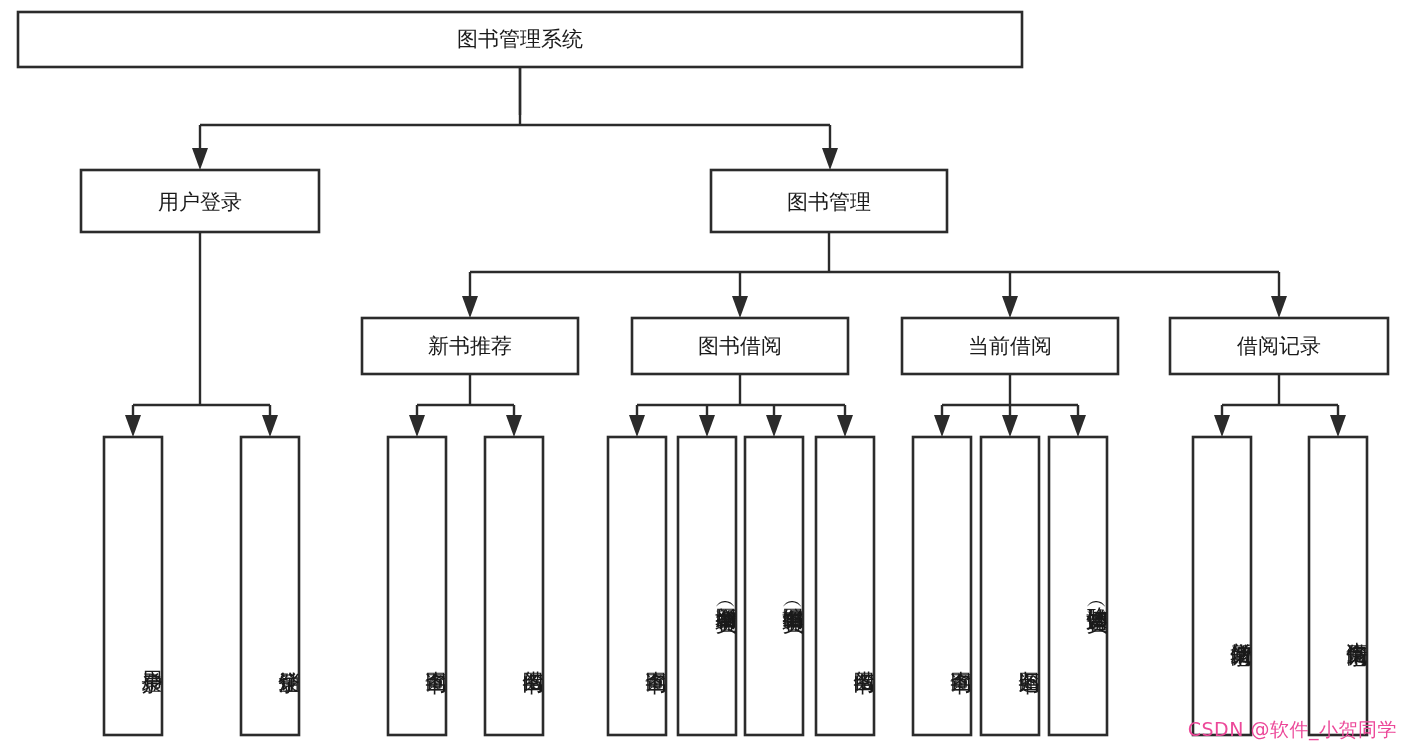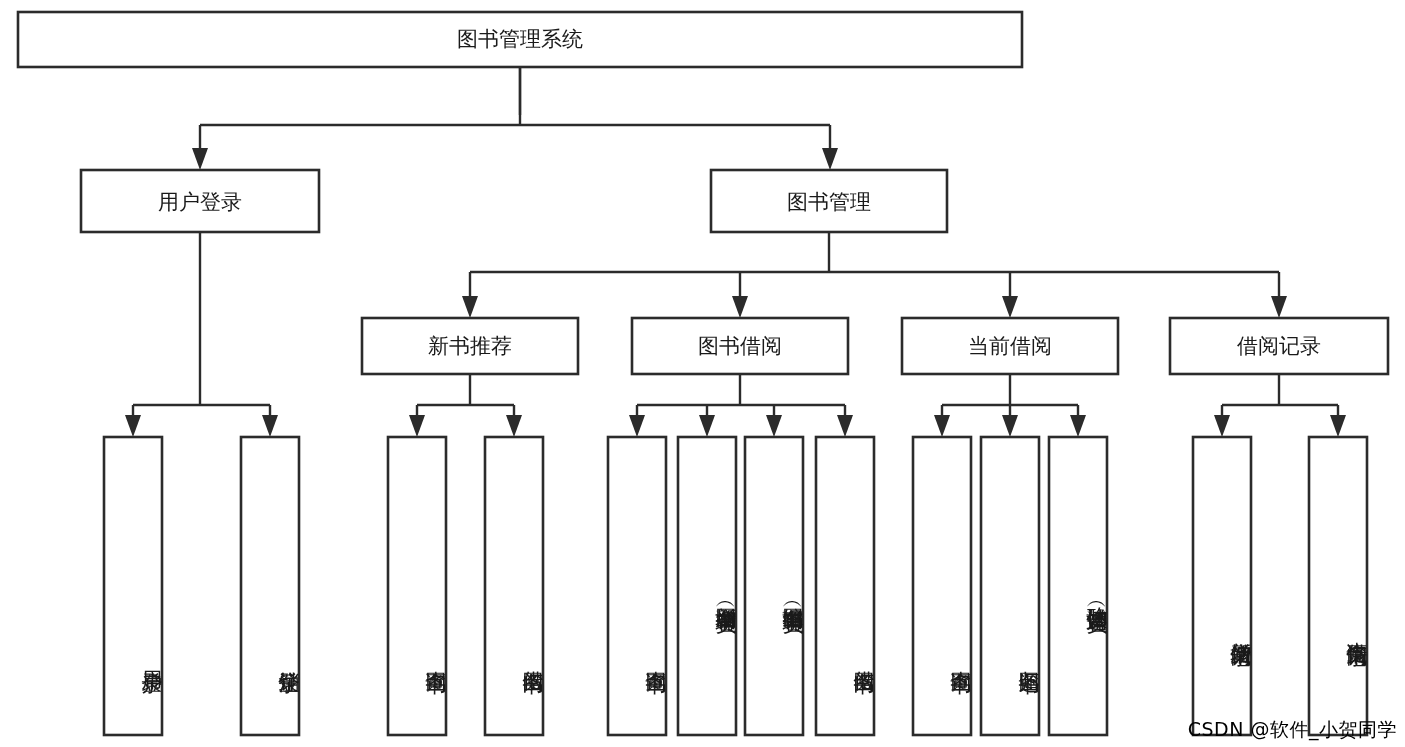--- a/index.html
+++ b/index.html
@@ -61,21 +61,21 @@
     justify-content: center;
     white-space: nowrap;
     pointer-events: none;
   }
   .watermark {
     position: absolute;
     right: 8px;
     bottom: 4px;
     font-family: "DejaVu Sans", "Liberation Sans", sans-serif;
     font-size: 19px;
-    color: #000000;
+    color: #ec4899;
     white-space: nowrap;
     letter-spacing: 0.5px;
   }
 </style>
 </head>
 <body>
 
 <div id="diagram-root">
 
   <svg class="flow" viewBox="0 0 1405 747">

